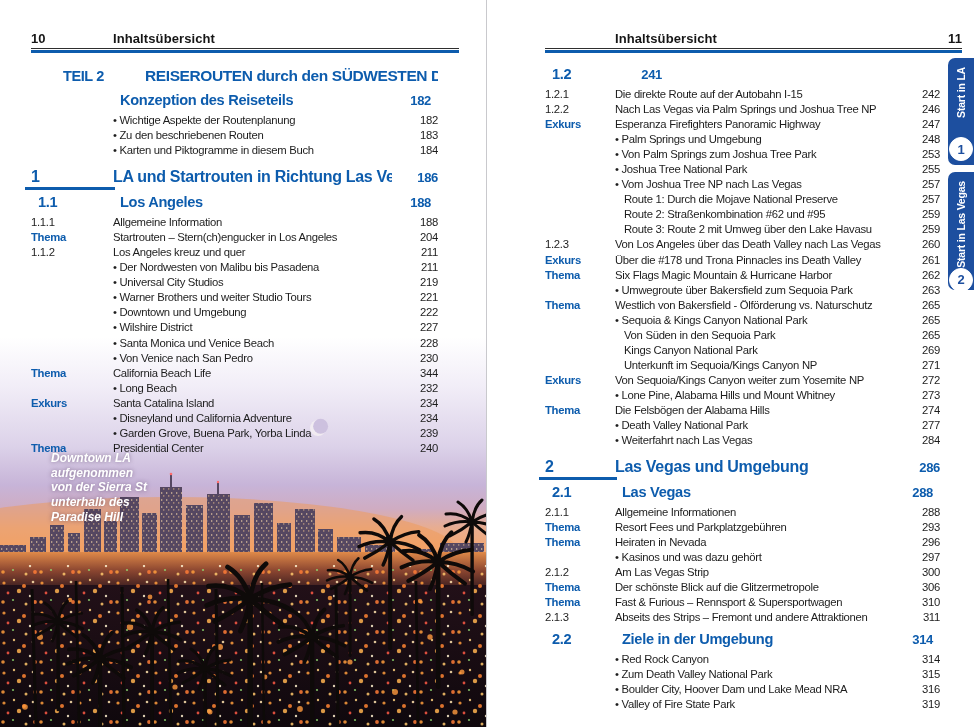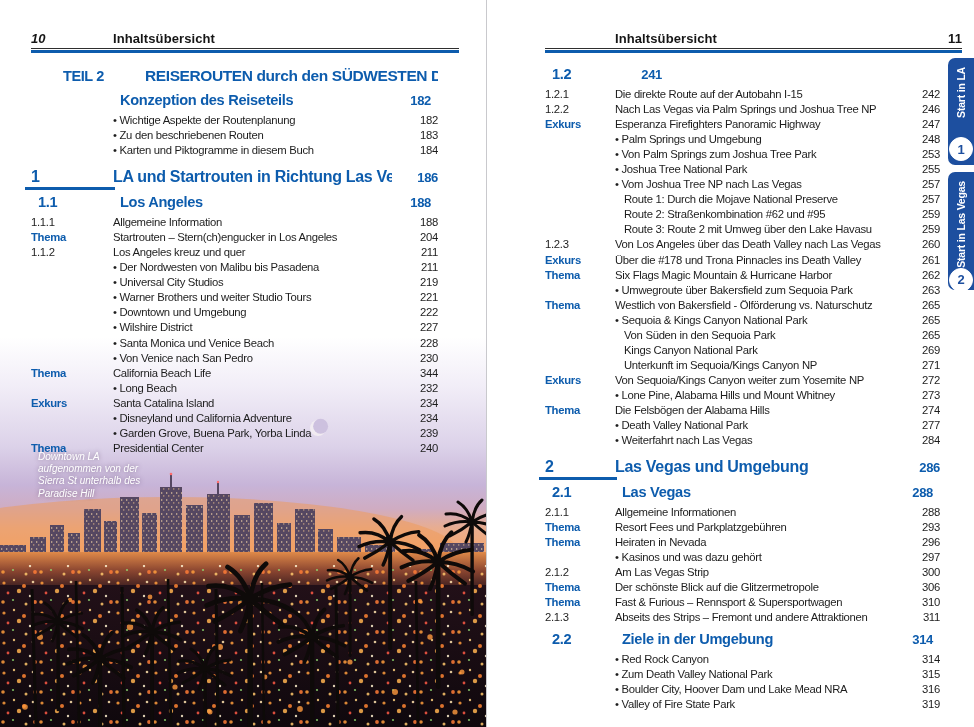--- a/index.html
+++ b/index.html
@@ -15,21 +15,21 @@
   .page.right{left:488px;width:486px;}
   .gutter{position:absolute;left:486px;top:0;width:1px;height:727px;background:#c9c9cd;z-index:5;}
 
   .page-inner{position:relative;z-index:2;}
   .left .page-inner{margin-left:31px;width:428px;}
   .right .page-inner{margin-left:57px;width:417px;}
 
   
   .page-head{display:flex;align-items:baseline;font-weight:700;font-size:13px;color:#161616;
              padding-top:15px;letter-spacing:.1px;}
-  .page-head .lbl{flex:none;font-style:italic;}
+  .page-head .lbl{flex:none;}
   .left .page-head .lbl{width:82px;}
   .right .page-head .lbl{width:70px;}
   .page-head .title{flex:1;margin-top:16px;}
   .page-head .pg{flex:none;text-align:right;width:46px;}
   .head-rule{margin-top:2px;}
   .hr-dark{height:1px;background:#2e2e2e;}
   .hr-blue{height:3px;background:var(--accent);margin-top:1px;}
 
   
   .toc{margin-top:12px;}
@@ -60,22 +60,22 @@
   .row.h1 .lbl::after{content:"";position:absolute;left:-6px;right:-2px;bottom:-3px;height:3px;
           background:var(--accent);}
   .row.part{color:var(--accent);font-weight:700;font-size:15.5px;line-height:22px;
           letter-spacing:-.4px;margin:0 0 3px;}
   .row.part .lbl{font-size:14.5px;margin-left:32px;}
   .row.part .pg{width:0;}
 
   
   .photo{position:absolute;left:0;top:337px;width:486px;height:390px;z-index:1;}
   .photo svg{display:block;}
-  .caption{position:absolute;left:38px;top:114px;width:104px;color:#fff;
-           font-style:italic;font-weight:400;font-size:10px;line-height:1.22;
+  .caption{position:absolute;left:51px;top:114px;width:104px;color:#fff;
+           font-style:italic;font-weight:700;font-size:12px;line-height:1.22;
            text-shadow:0 0 4px rgba(70,45,80,.55);}
 
   
   .tab{position:absolute;right:0;width:26px;background:var(--tabblue);
        border-radius:7px 0 0 7px;display:flex;flex-direction:column;align-items:center;
        justify-content:space-between;padding:9px 0 3px;box-sizing:border-box;z-index:6;}
   .tab1{top:58px;height:107px;}
   .tab2{top:172px;height:118px;}
   .tab-label{writing-mode:vertical-rl;transform:rotate(180deg);color:#fff;font-weight:700;
        font-size:10.5px;letter-spacing:-.2px;white-space:nowrap;}

